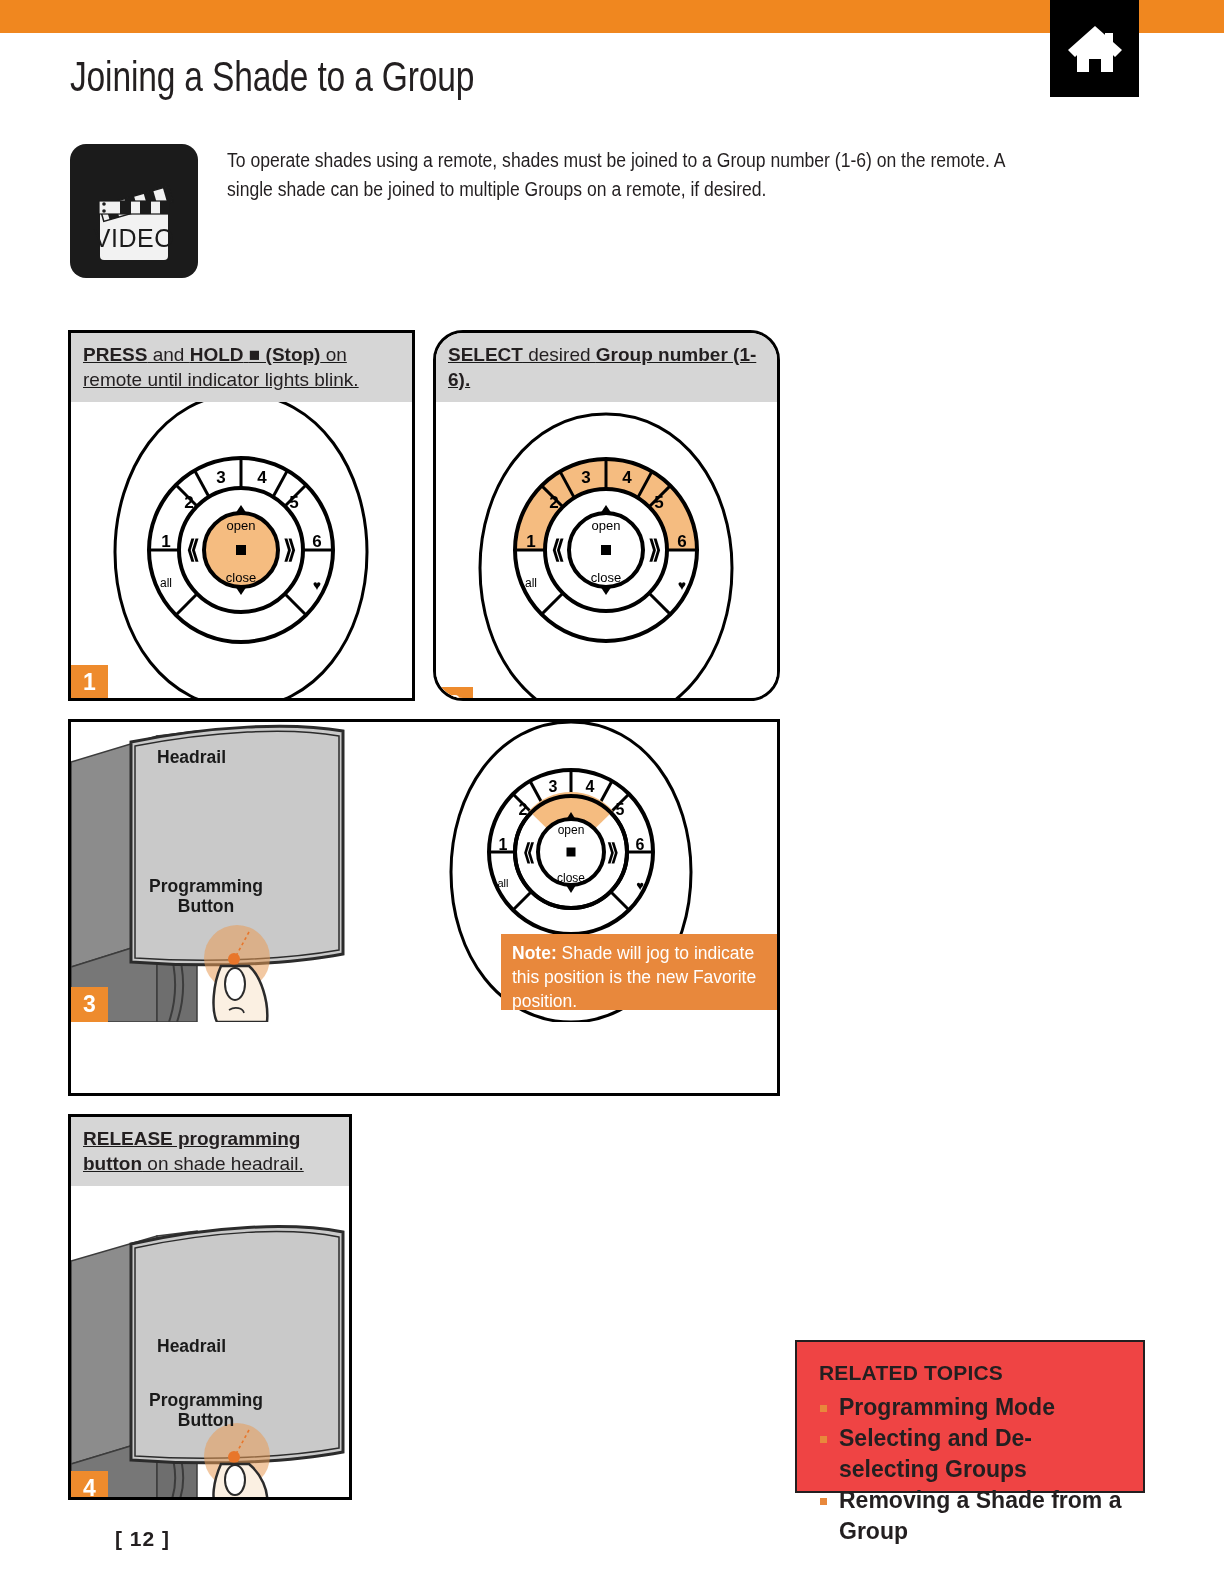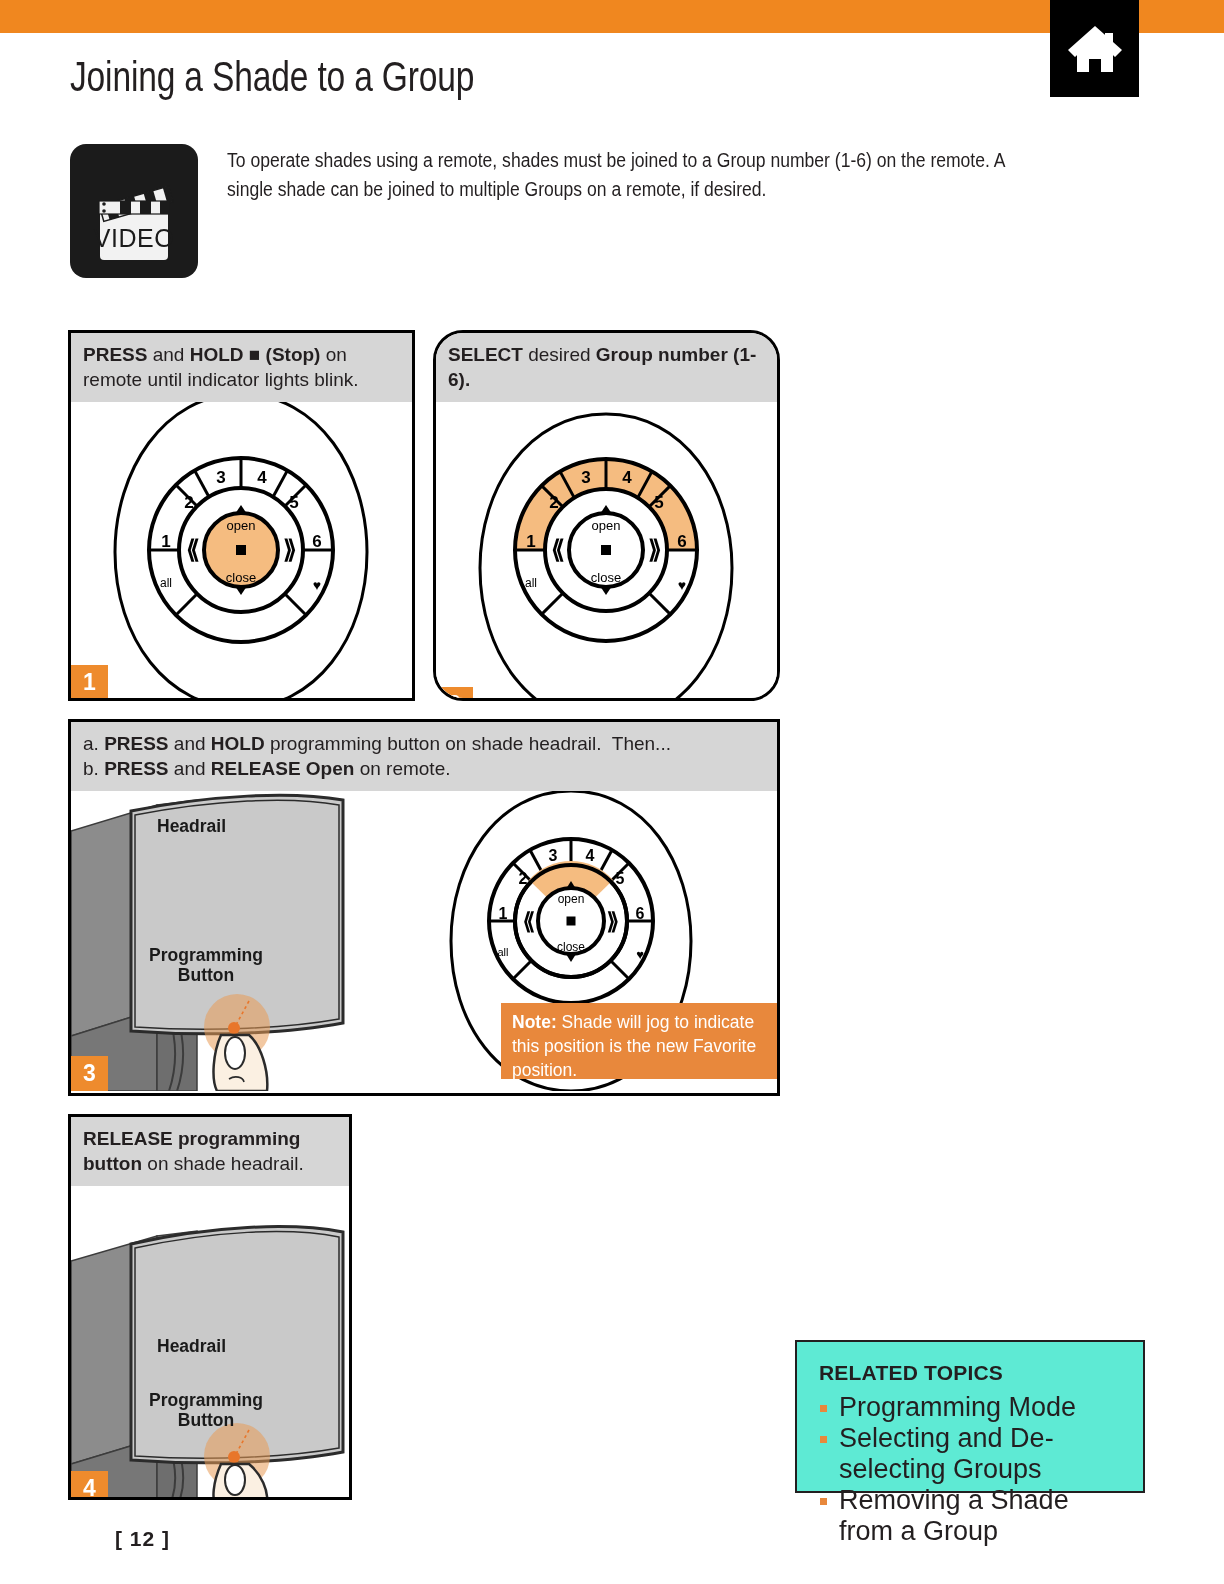--- a/index.html
+++ b/index.html
@@ -56,20 +56,21 @@
     transform-origin: left top;
   }
 
   
   .panel {
     position: absolute;
     border: 3px solid #000;
     background: #ffffff;
     box-sizing: border-box;
     overflow: hidden;
+    text-decoration: underline;
   }
   .panel-head {
     background: #D6D6D6;
     padding: 9px 12px 10px 12px;
     font-size: 19px;
     line-height: 25px;
     color: #231f20;
     transform-origin: left top;
   }
   .panel-head b { font-weight: bold; }
@@ -105,39 +106,40 @@
   }
   .note-box b { font-weight: bold; }
   #note3 { left: 430px; top: 212px; width: 280px; height: 76px; }
   #note4 { left: 58px;  top: 59px;  width: 289px; height: 74px; }
 
   
   .related {
     position: absolute;
     left: 795px; top: 1340px;
     width: 350px; height: 153px;
-    background: #5eead4;
+    background: #ef4444;
     border: 2px solid #231f20;
     box-sizing: border-box;
     padding: 19px 20px 0 22px;
   }
   .related h3 {
     margin: 0 0 7px 0;
     font-size: 21px;
     font-weight: bold;
     letter-spacing: 0.2px;
     color: #231f20;
   }
   .related ul { margin: 0; padding: 0; list-style: none; }
   .related li {
-    font-size: 27px;
+    font-size: 23px;
     line-height: 31px;
     color: #231f20;
     padding-left: 20px;
     position: relative;
+    font-weight: bold;
   }
   .related li::before {
     content: "";
     position: absolute; left: 1px; top: 13px;
     width: 7px; height: 7px;
     background: #E8883C;
   }
 
   
   .page-num {
@@ -275,21 +277,20 @@
         <text x="170" y="180" font-size="13" text-anchor="middle" font-family="'Liberation Sans',sans-serif">close</text>
         <text x="122" y="156" font-size="25" text-anchor="middle" font-weight="bold">⟪</text>
         <text x="219" y="156" font-size="25" text-anchor="middle" font-weight="bold">⟫</text>
       </g>
     </svg>
     <div class="step-badge">2</div>
   </div>
 </div>
 
 <div class="panel" id="panel3">
-  <div class="panel-head">a. <b>PRESS</b> and <b>HOLD</b> programming button on shade headrail.&nbsp; Then...<br>b. <b>PRESS</b> and <b>RELEASE Open</b> on remote.</div>
   <div class="panel-body">
     <svg width="706" height="300" viewBox="0 0 706 300">
 
       <g>
         <path d="M0 40 L86 14 L86 218 L0 245 Z" fill="#8C8C8C" stroke="#3c3c3c" stroke-width="1.5"></path>
         <path d="M0 245 L86 218 L86 300 L0 300 Z" fill="#777" stroke="#3c3c3c" stroke-width="1.5"></path>
         <path d="M86 218 L126 214 L126 300 L86 300 Z" fill="#6e6e6e" stroke="#3c3c3c" stroke-width="1.5"></path>
         <path d="M86 14 L126 9 L126 214 L86 218 Z" fill="#9a9a9a" stroke="#3c3c3c" stroke-width="1.5"></path>
         <path d="M98 225 C 106 250 106 276 98 300" fill="none" stroke="#3c3c3c" stroke-width="2"></path>
         <path d="M106 225 C 114 250 114 276 106 300" fill="none" stroke="#3c3c3c" stroke-width="2"></path>

